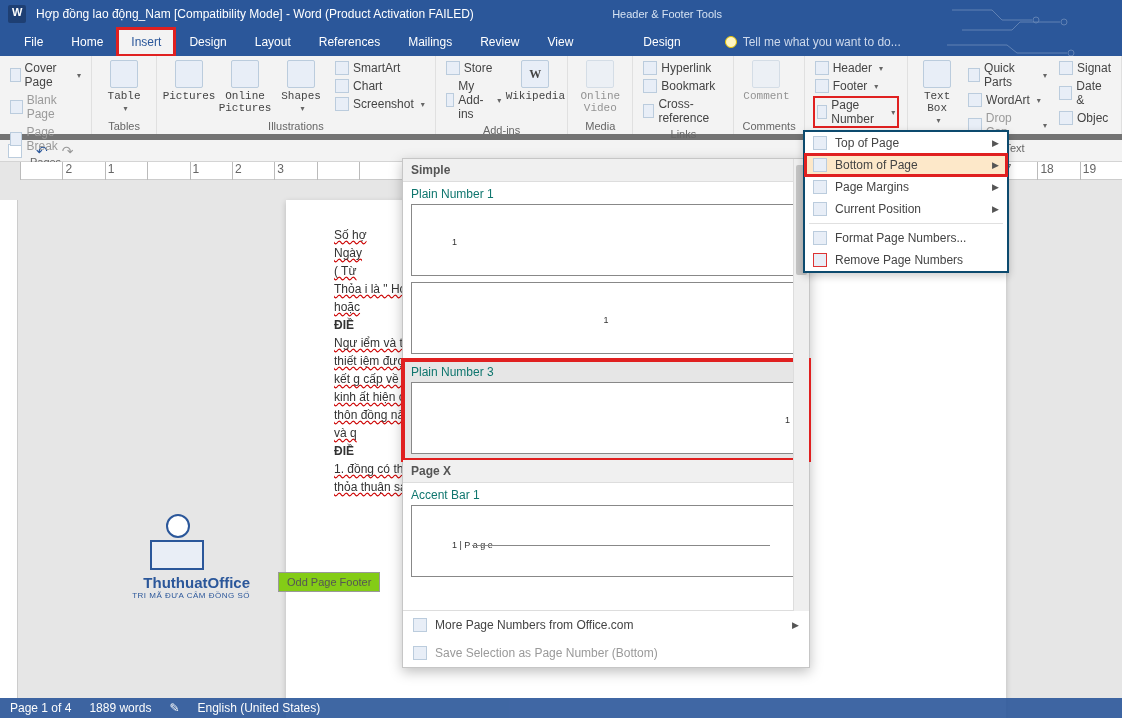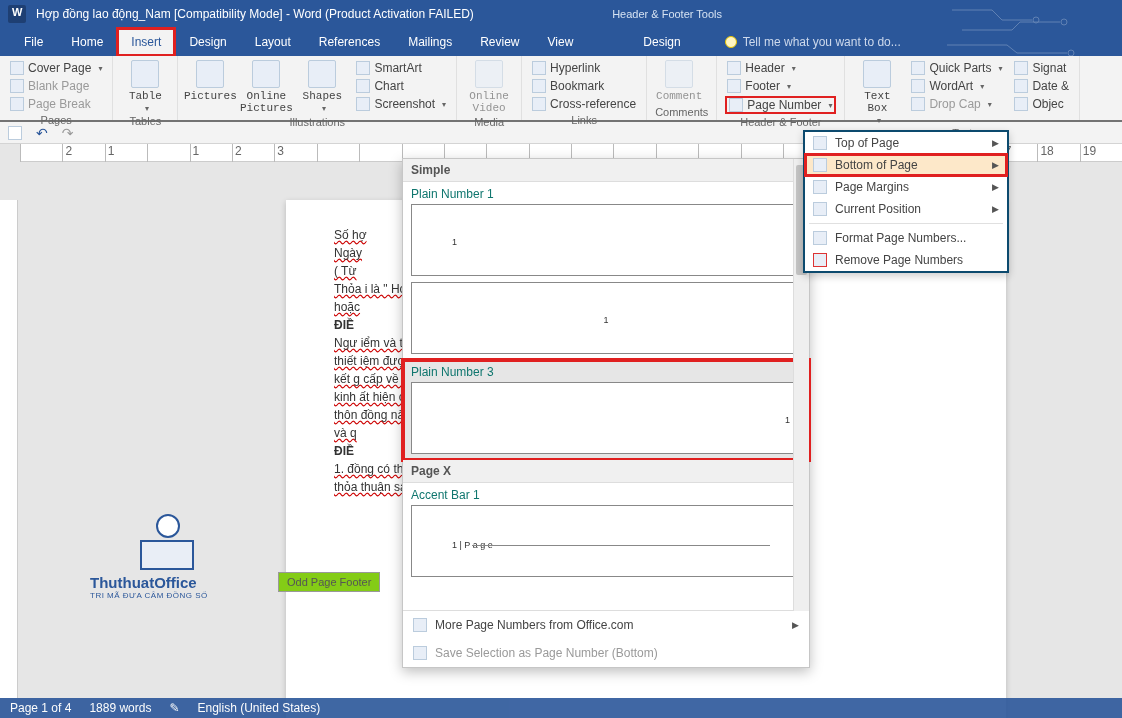--- a/index.html
+++ b/index.html
@@ -14,21 +14,21 @@
 
 
 .tabs { height:28px; background:#2b579a; display:flex; align-items:stretch; color:#fff; padding-left:10px; }
 .tab { padding:0 14px; line-height:28px; cursor:pointer; font-size:12px; }
 .tab.active { background:#f3f3f3; color:#2b579a; }
 .tab.highlight { outline:3px solid #e02020; outline-offset:-2px; }
 .tell-me { margin-left:30px; color:#cdd9ec; display:flex; align-items:center; gap:6px; }
 .bulb { width:12px; height:12px; border-radius:50%; background:#fff6c2; border:1px solid #e6c200; display:inline-block; }
 
 
-.ribbon { height:66px; background:#f3f3f3; border-bottom:2px solid #737373; display:flex; position:relative; }
+.ribbon { height:84px; background:#f3f3f3; border-bottom:6px solid #737373; display:flex; position:relative; }
 .group { border-right:1px solid #e0e0e0; padding:4px 8px 2px 8px; display:flex; flex-direction:column; justify-content:space-between; }
 .group-label { text-align:center; color:#666; font-size:11px; margin-top:2px; }
 .grp-body { display:flex; gap:8px; align-items:flex-start; }
 .btn-lg { display:flex; flex-direction:column; align-items:center; width:48px; text-align:center; gap:2px; cursor:pointer; }
 .btn-lg .ic { width:28px; height:28px; background:#e8eef7; border:1px solid #bcd; border-radius:2px; }
 .btn-lg span { font-size:11px; line-height:12px;font-family:Liberation Mono, monospace; }
 .stack { display:flex; flex-direction:column; gap:2px; }
 .btn-sm { display:flex; align-items:center; gap:4px; font-size:11px; color:#444; cursor:pointer; padding:1px 2px; }
 .btn-sm.dis { color:#9a9a9a; }
 .ic-s { width:14px; height:14px; background:#e8eef7; border:1px solid #bcd; display:inline-block; }
@@ -68,21 +68,21 @@
 .doc-area { position:absolute; left:20px; right:0; top:200px; bottom:20px; background:#e6e6e6; }
 .page { position:absolute; left:266px; top:0; width:720px; height:560px; background:#fff; box-shadow:0 2px 6px rgba(0,0,0,.2); padding:28px 48px; font-family:"Times New Roman",serif; font-size:14px; color:#333; }
 .page p { margin-bottom:4px; }
 .page .und { text-decoration:underline wavy #c00; text-decoration-skip-ink:none; }
 .page .b { font-weight:bold; }
 .odd-footer { position:absolute; left:278px; top:572px; background:#84cc16; border:1px solid #999; padding:3px 8px; font-size:11px; color:#555; }
 .ruler-v { position:absolute; left:0; top:200px; width:18px; bottom:20px; background:#fff; border-right:1px solid #ccc; }
 
 .status { position:absolute; left:0; right:0; bottom:0; height:20px; background:#2b579a; color:#fff; display:flex; align-items:center; padding:0 10px; gap:18px; font-size:11px; opacity:.9; }
 
-.logo { position:absolute; left:90px; top:510px; width:150px; text-align:left; color:#2b579a; }
+.logo { position:absolute; left:100px; top:510px; width:150px; text-align:right; color:#2b579a; }
 .logo .lg { width:70px; height:60px; margin:0 auto 4px auto; position:relative; }
 .logo .lg::before { content:""; position:absolute; left:10px; top:30px; width:50px; height:26px; border:2px solid #2b579a; background:#e9eef6; }
 .logo .lg::after { content:""; position:absolute; left:26px; top:4px; width:20px; height:20px; border-radius:50%; border:2px solid #2b579a; background:#fff; }
 .logo .t1 { font-weight:bold; font-size:15px; }
 .logo .t2 { font-size:8px; letter-spacing:.5px; }
 
 .ruler-ticks { position:absolute; left:0; right:0; top:0; height:18px; display:flex; font-size:9px; color:#666; }
 .ruler-ticks span { flex:1; border-left:1px solid #bbb; padding-left:2px; }
 
 .circuit { position:absolute; right:0; top:0; width:180px; height:56px; opacity:.25; pointer-events:none; }
@@ -175,20 +175,39 @@
             <span class="ic-s"></span>
             <span>Chart</span>
           </div>
         <div class="btn-sm caret">
             <span class="ic-s"></span>
             <span>Screenshot</span>
           </div>
       </div>
     </div>
     <div class="group-label">Illustrations</div>
+  </div>
+  <div class="group">
+    <div class="grp-body">
+      <div class="stack">
+        <div class="btn-sm">
+            <span class="ic-s"></span>
+            <span>Store</span>
+          </div>
+        <div class="btn-sm caret">
+            <span class="ic-s"></span>
+            <span>My Add-ins</span>
+          </div>
+      </div>
+      <div class="btn-lg">
+          <div class="ic" style="font-weight:bold;font-family:serif;text-align:center;line-height:26px;">W</div>
+          <span>Wikipedia</span>
+        </div>
+    </div>
+    <div class="group-label">Add-ins</div>
   </div>
   <div class="group">
     <div class="btn-lg dis" style="opacity:.55">
         <div class="ic"></div>
         <span>Online Video</span>
       </div>
     <div class="group-label">Media</div>
   </div>
   <div class="group">
     <div class="stack">

